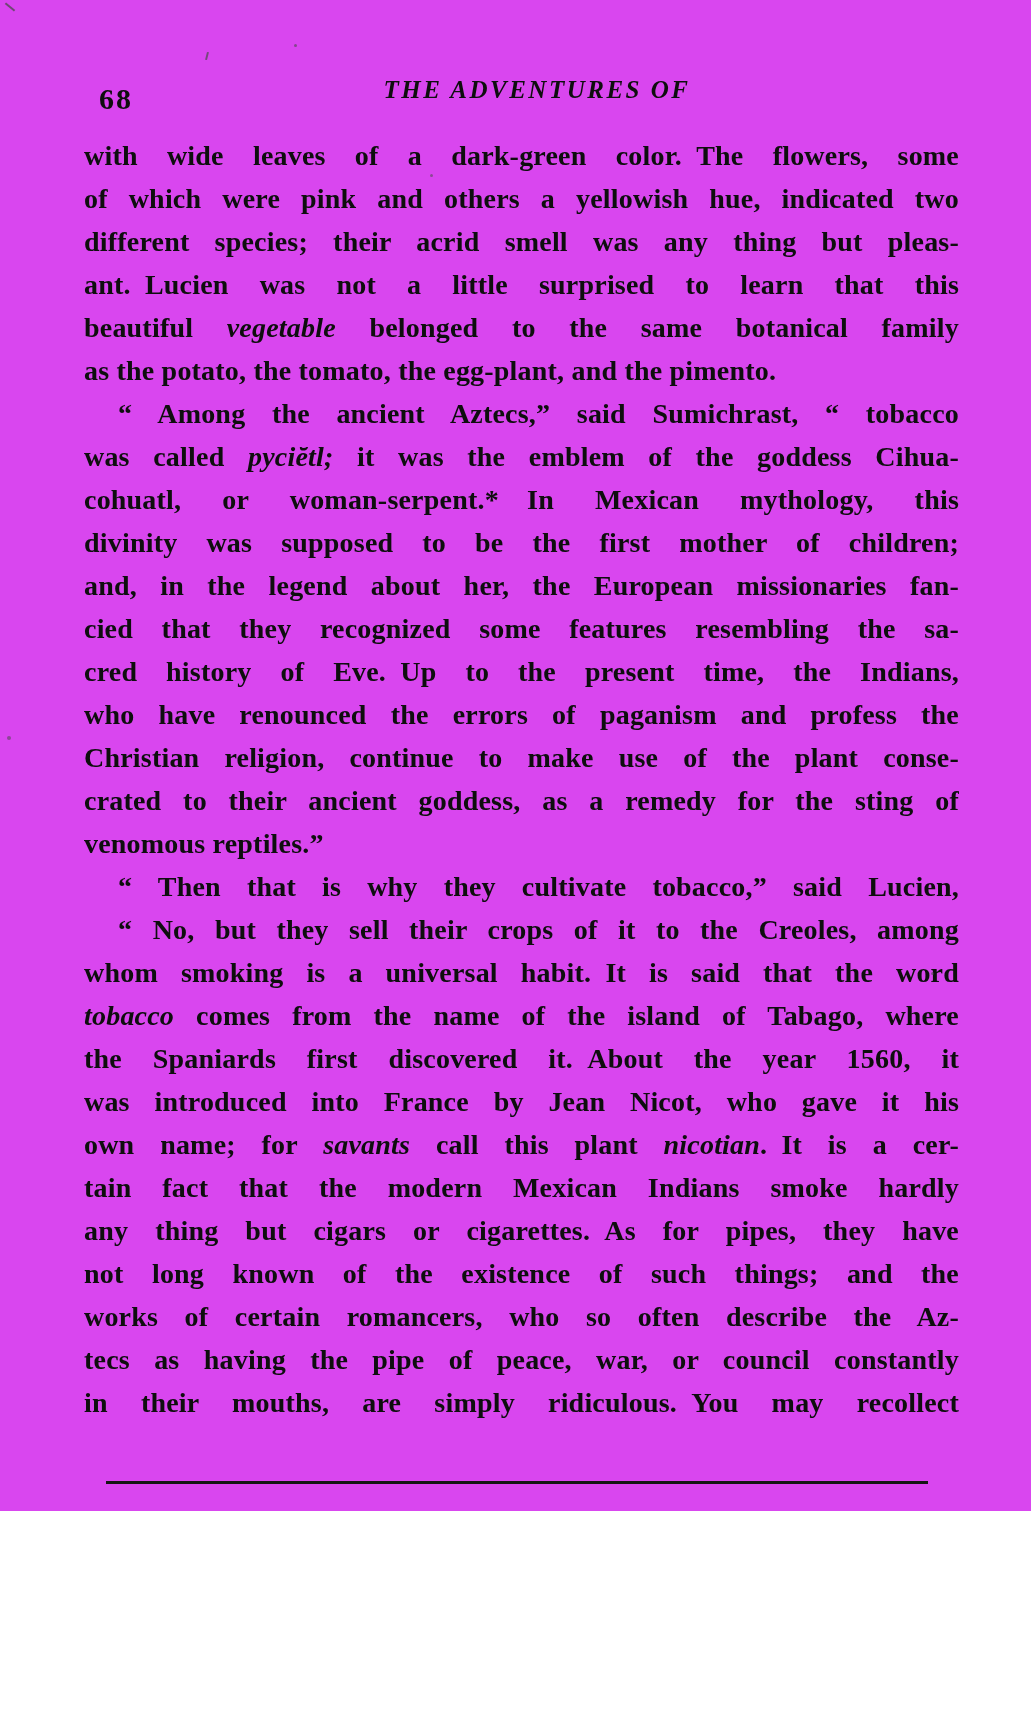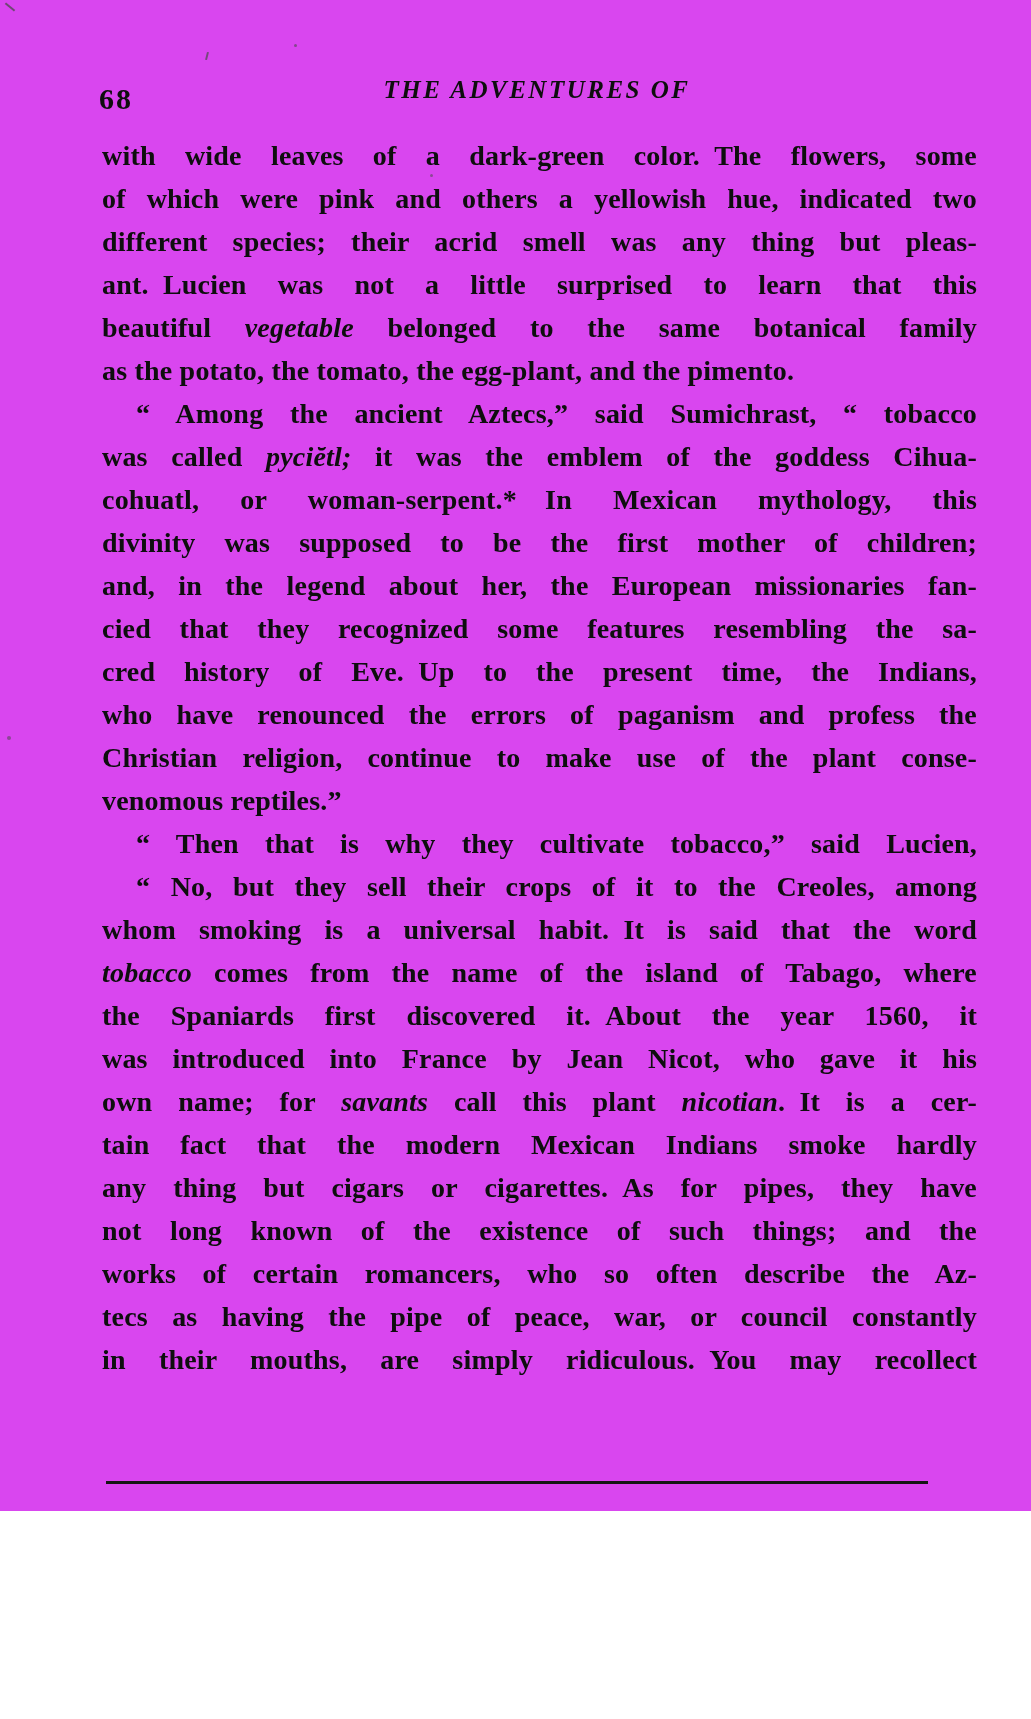--- a/index.html
+++ b/index.html
@@ -29,21 +29,21 @@
     text-align: center;
     font-style: italic;
     font-weight: bold;
     font-size: 25px;
     letter-spacing: 2.5px;
     line-height: 1.1;
     white-space: nowrap;
   }
   .body-block {
     position: absolute;
-    left: 102px;
+    left: 84px;
     top: 134px;
     width: 875px;
     font-family: Liberation Serif, serif;
   }
   .line {
     font-size: 28px;
     font-weight: bold;
     line-height: 43px;
     height: 43px;
     overflow: hidden;
@@ -102,20 +102,21 @@
       <div class="line end"><span>as the potato, the tomato, the egg-plant, and the pimento.</span></div>
       <div class="line indent"><span>“ Among the ancient Aztecs,” said Sumichrast, “ tobacco</span></div>
       <div class="line"><span>was called </span><span class="it">pyciĕtl;</span><span> it was the emblem of the goddess Cihua-</span></div>
       <div class="line"><span>cohuatl, or woman-serpent.* In Mexican mythology, this</span></div>
       <div class="line"><span>divinity was supposed to be the first mother of children;</span></div>
       <div class="line"><span>and, in the legend about her, the European missionaries fan-</span></div>
       <div class="line"><span>cied that they recognized some features resembling the sa-</span></div>
       <div class="line"><span>cred history of Eve. Up to the present time, the Indians,</span></div>
       <div class="line"><span>who have renounced the errors of paganism and profess the</span></div>
       <div class="line"><span>Christian religion, continue to make use of the plant conse-</span></div>
+      <div class="line"><span>crated to their ancient goddess, as a remedy for the sting of</span></div>
       <div class="line end"><span>venomous reptiles.”</span></div>
       <div class="line indent"><span>“ Then that is why they cultivate tobacco,” said Lucien,</span></div>
       <div class="line indent"><span>“ No, but they sell their crops of it to the Creoles, among</span></div>
       <div class="line"><span>whom smoking is a universal habit. It is said that the word</span></div>
       <div class="line"><span class="it">tobacco</span><span> comes from the name of the island of Tabago, where</span></div>
       <div class="line"><span>the Spaniards first discovered it. About the year 1560, it</span></div>
       <div class="line"><span>was introduced into France by Jean Nicot, who gave it his</span></div>
       <div class="line"><span>own name; for </span><span class="it">savants</span><span> call this plant </span><span class="it">nicotian</span><span>. It is a cer-</span></div>
       <div class="line"><span>tain fact that the modern Mexican Indians smoke hardly</span></div>
       <div class="line"><span>any thing but cigars or cigarettes. As for pipes, they have</span></div>

